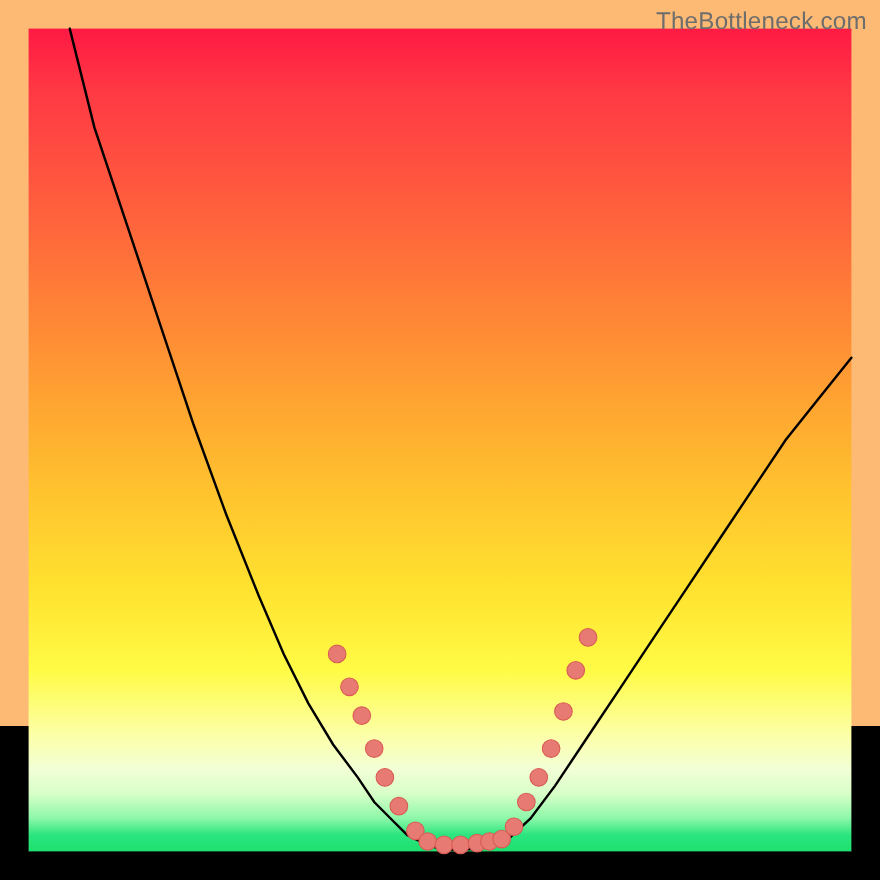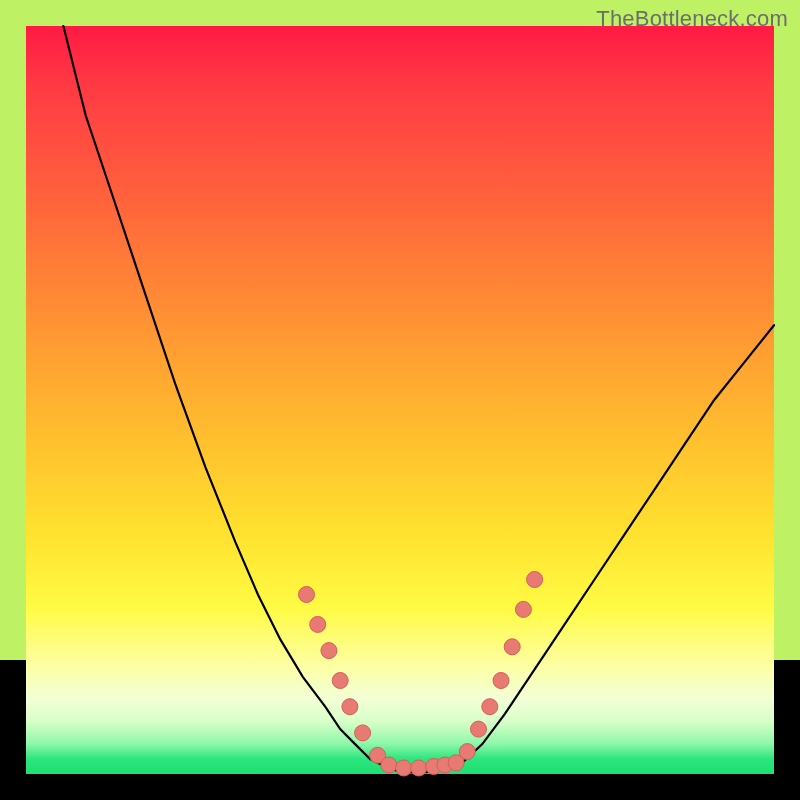--- a/index.html
+++ b/index.html
@@ -8,21 +8,21 @@
     width: 800px;
     height: 800px;
     overflow: hidden;
     background: #000;
     font-family: Arial, Helvetica, sans-serif;
   }
   .frame {
     position: relative;
     width: 800px;
     height: 660px;
-    background: #bef264;
+    background: #fdba74;
   }
   .plot {
     position: absolute;
     left: 26px;
     top: 26px;
     width: 748px;
     height: 748px;
     
     background: linear-gradient(
       to bottom,

